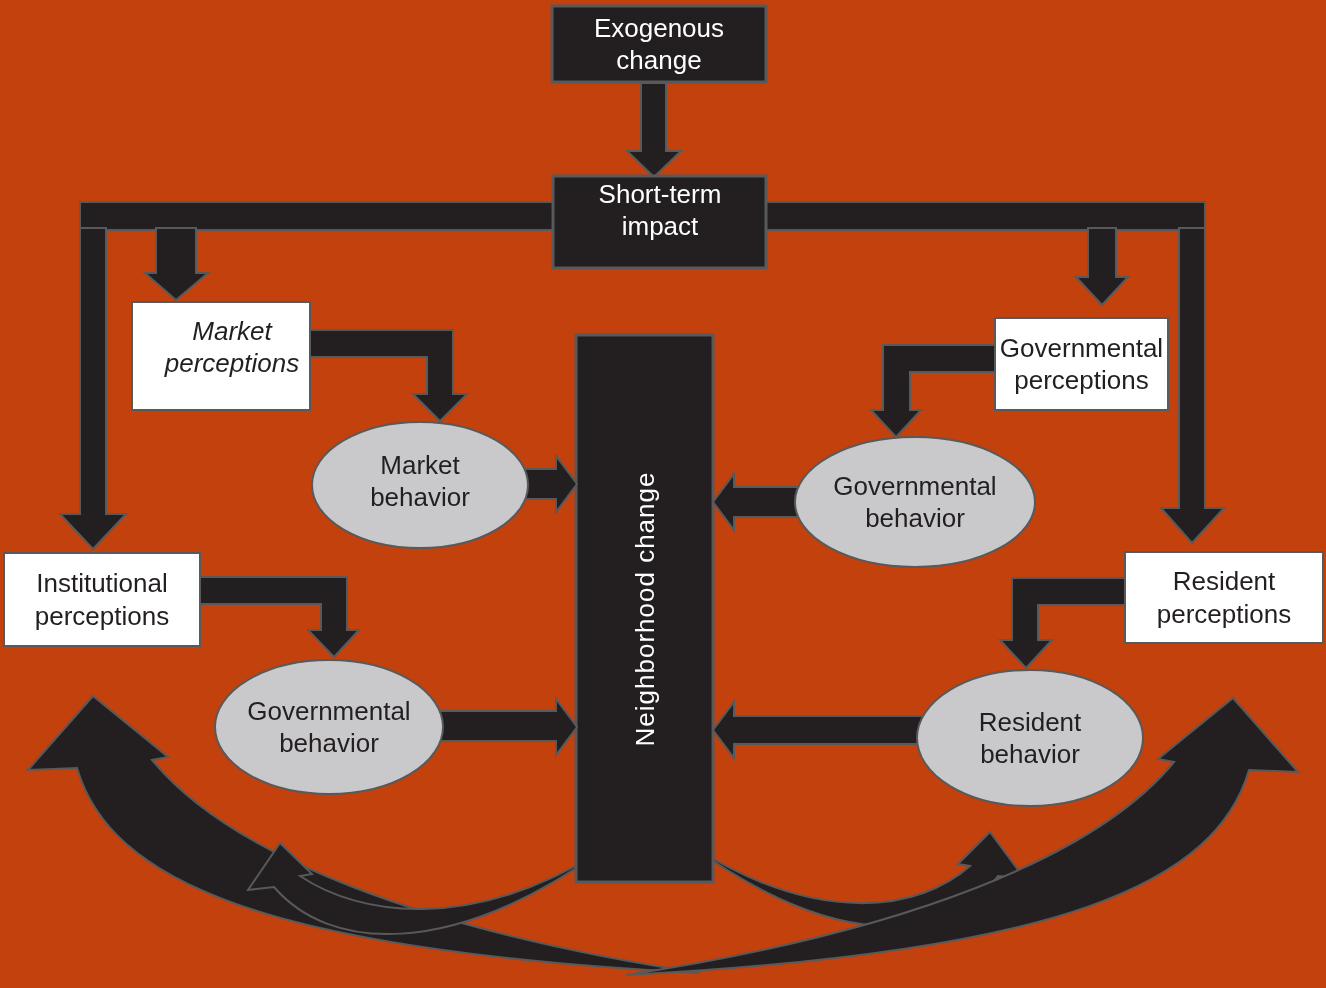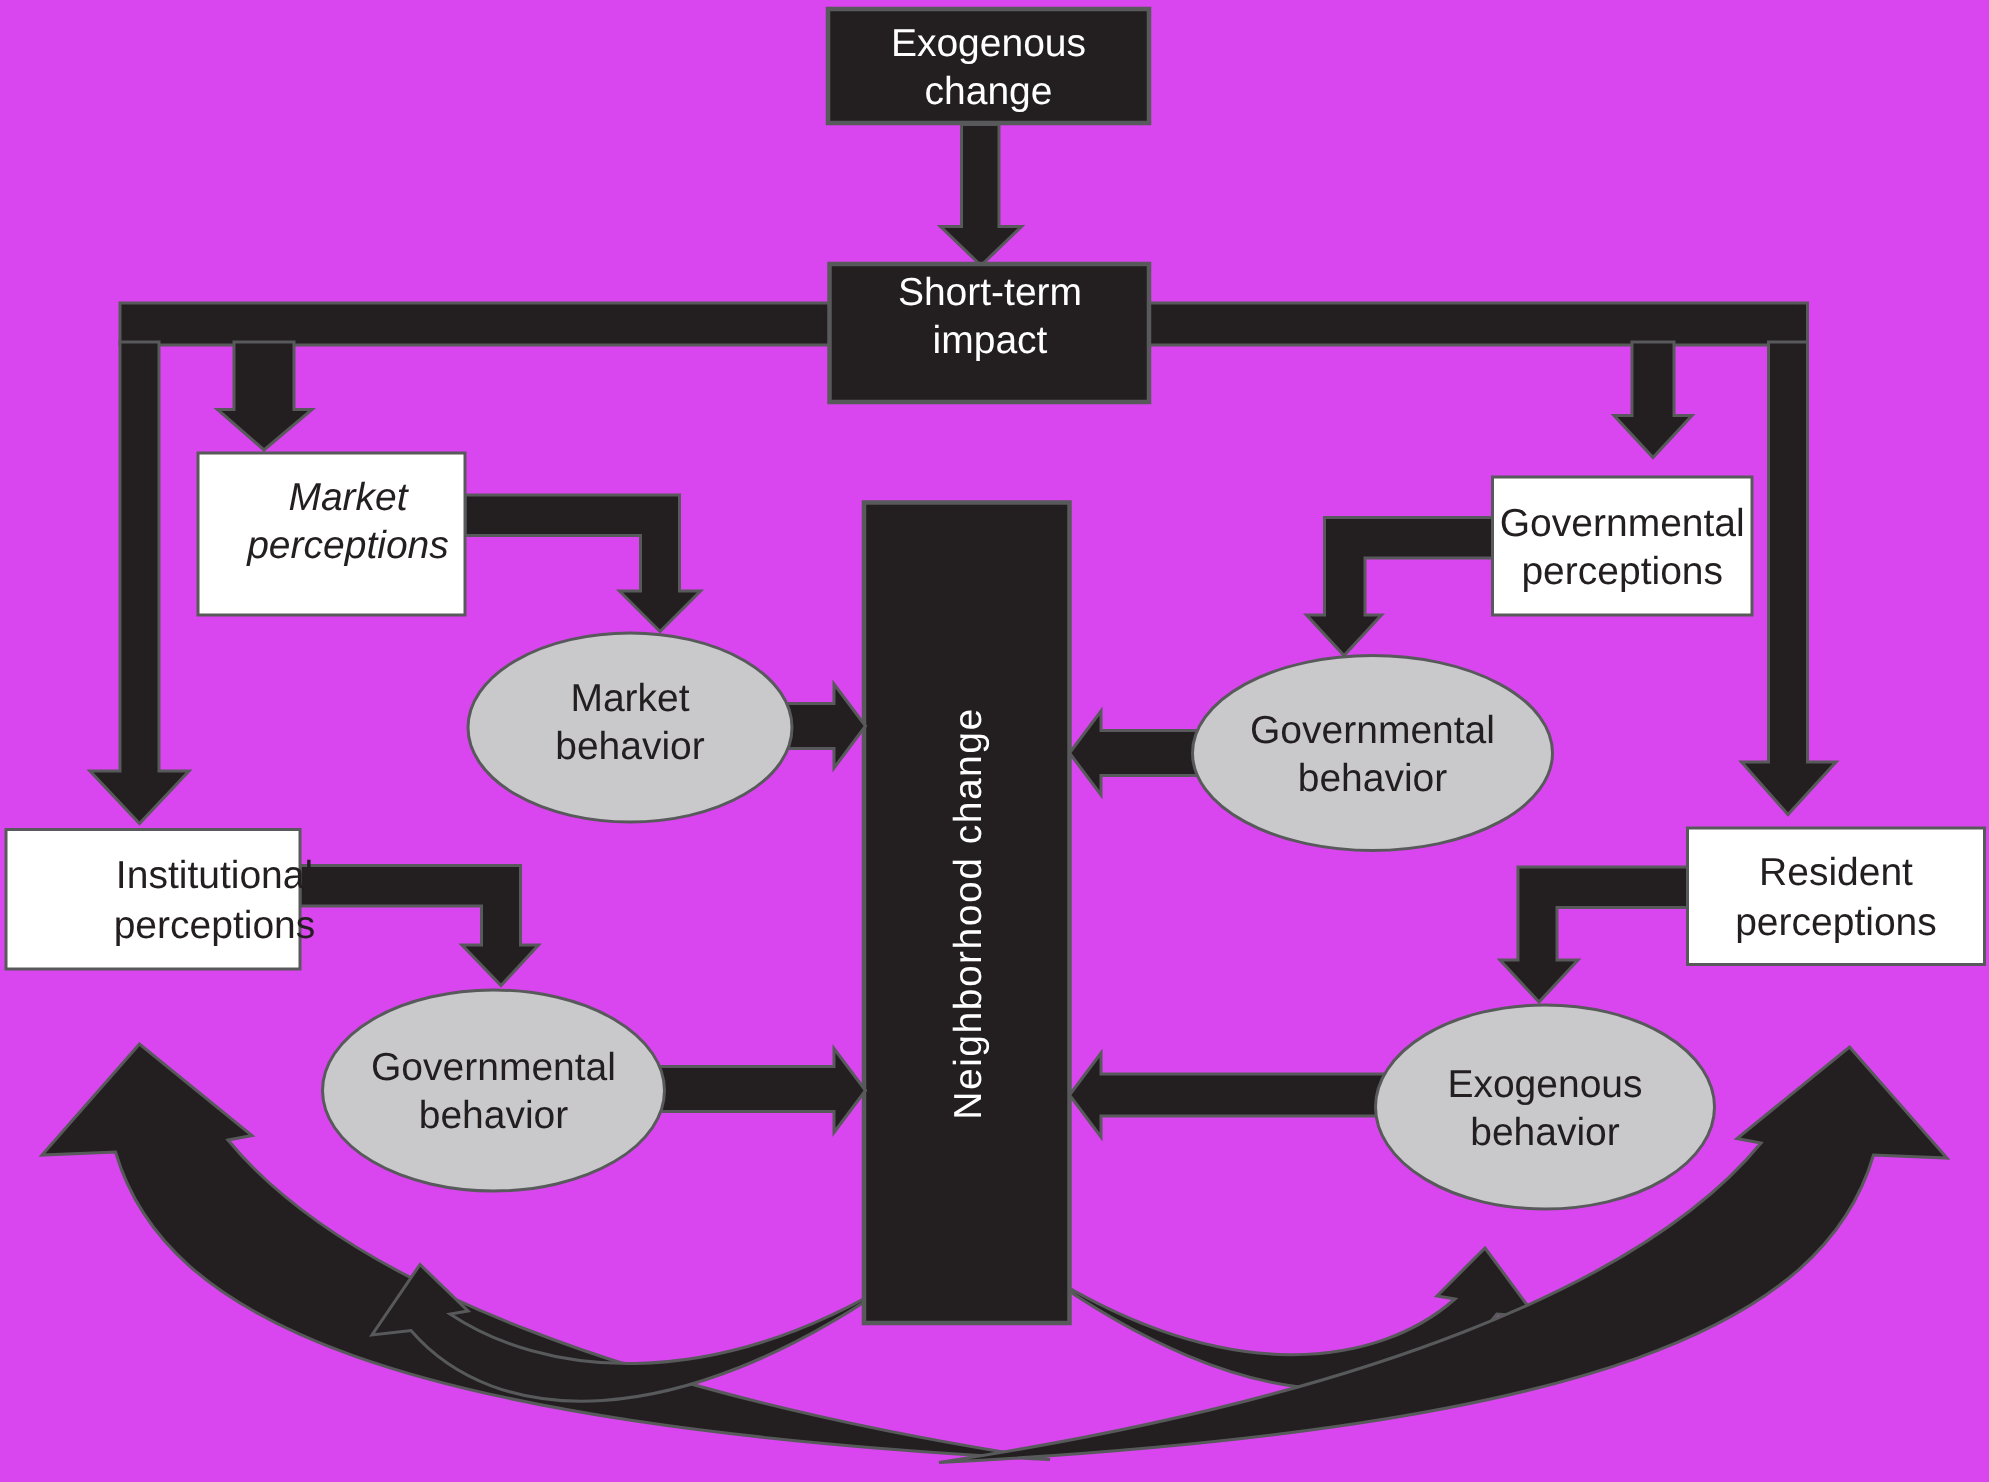--- a/index.html
+++ b/index.html
@@ -1,17 +1,17 @@
 <!DOCTYPE html>
 <html><head>
 <meta charset="utf-8">
 <style>
   html,body{margin:0;padding:0;background:#ffffff;}
   #stage{
-    position:relative;width:1326px;height:988px;background:#d946ef;
+    position:relative;width:1326px;height:988px;background:#c2410c;
     font-family:"Liberation Sans","DejaVu Sans",sans-serif;overflow:hidden;
   }
   #shapes{position:absolute;left:0;top:0;}
   .blk{fill:#231f20;stroke:#58595b;stroke-width:2;}
   .darkbox{fill:#231f20;stroke:#58595b;stroke-width:3;}
   .lightbox{fill:#ffffff;stroke:#58595b;stroke-width:2;}
   .ell{fill:#c9c9cb;stroke:#58595b;stroke-width:2;}
   .lbl{
     position:absolute;display:flex;align-items:center;justify-content:center;
     text-align:center;font-size:26px;line-height:1.25;color:#231f20;
@@ -70,26 +70,26 @@
   </svg>
 
   <div class="lbl lbl-dark" style="left:579px;top:6px;width:160px;height:76px;">Exogenous change</div>
 
   <div class="lbl lbl-dark" style="left:585px;top:176px;width:150px;height:68px;">Short-term impact</div>
 
   <div class="lbl-vert">Neighborhood change</div>
 
   <div class="lbl" style="left:143px;top:302px;width:178px;height:90px;font-style:italic;">Market perceptions</div>
 
-  <div class="lbl" style="left:4px;top:553px;width:196px;height:93px;margin-left:41px;">Institutional perceptions</div>
+  <div class="lbl" style="left:4px;top:553px;width:196px;height:93px;">Institutional perceptions</div>
 
   <div class="lbl" style="left:1125px;top:552px;width:198px;height:91px;">Resident perceptions</div>
 
   <div class="lbl" style="left:995px;top:318px;width:173px;height:92px;">Governmental perceptions</div>
 
   <div class="lbl" style="left:345px;top:425px;width:150px;height:112px;">Market behavior</div>
 
   <div class="lbl" style="left:244px;top:665px;width:170px;height:124px;">Governmental behavior</div>
 
   <div class="lbl" style="left:820px;top:440px;width:190px;height:124px;">Governmental behavior</div>
 
-  <div class="lbl" style="left:955px;top:676px;width:150px;height:124px;">Exogenous behavior</div>
+  <div class="lbl" style="left:955px;top:676px;width:150px;height:124px;">Resident behavior</div>
 </div>
 
 </body></html>

